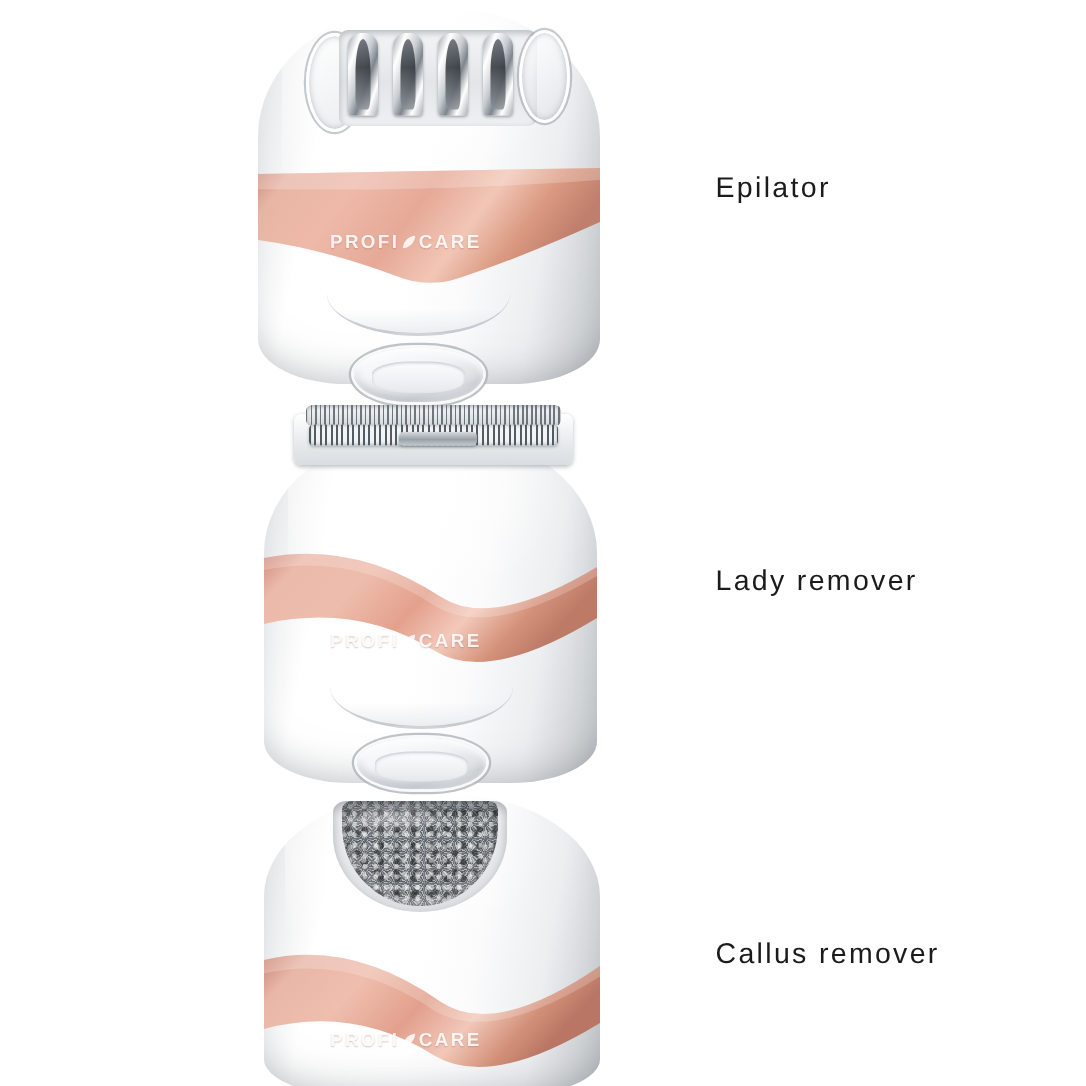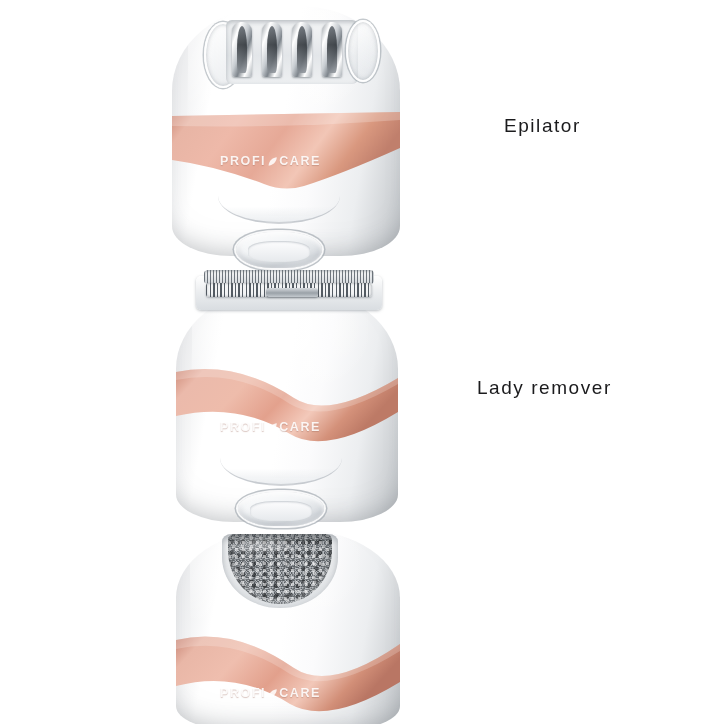--- a/index.html
+++ b/index.html
@@ -238,21 +238,21 @@
             </svg></span><span>CARE</span>
       </div>
     </div>
 
     <div class="seam" style="left:60px;top:196px;width:122px;height:26px;"></div>
     <div class="power" style="left:78px;top:232px;width:86px;height:36px;">
       <div class="power-inner"></div>
     </div>
   </div>
 
-  <div class="label" style="left:504px;top:115px;">Epilator</div>
+  <div class="label" style="left:477px;top:115px;">Epilator</div>
 
   <div class="product" style="left:158px;top:262px;width:270px;height:260px;">
 
     <div class="shell" style="left:18px;top:28px;width:222px;height:232px;"></div>
     <div class="dome-hl" style="left:34px;top:32px;width:176px;height:110px;"></div>
 
     <div class="foil-wrap" style="left:38px;top:4px;width:186px;height:48px;">
       <div class="foil-frame" style="left:0;top:10px;width:186px;height:34px;"></div>
       <div class="foil-mesh" style="left:8px;top:4px;width:170px;height:14px;"></div>
       <div class="foil-comb" style="left:10px;top:17px;width:166px;height:14px;"></div>
@@ -317,14 +317,15 @@
         <path d="M0,16 Q58,2 118,44 Q154,68 224,20 L224,27 Q152,72 114,50 Q58,12 0,25 Z" fill="rgba(255,255,255,.2)"></path>
       </svg>
       <div class="logo" style="left:44px;top:62px;">
         <span>PROFI</span><span class="leaf"><svg viewBox="0 0 11 11" width="11" height="11">
               <path d="M1.5 9.5 C5 9.5 9.5 6.5 9.8 1.2 C6 1.6 2.2 4 1.5 9.5 Z" fill="rgba(255,255,255,.85)"></path>
             </svg></span><span>CARE</span>
       </div>
     </div>
   </div>
 
+  <div class="label" style="left:477px;top:626px;">Callus remover</div>
 
 </div>
 
 </body></html>

